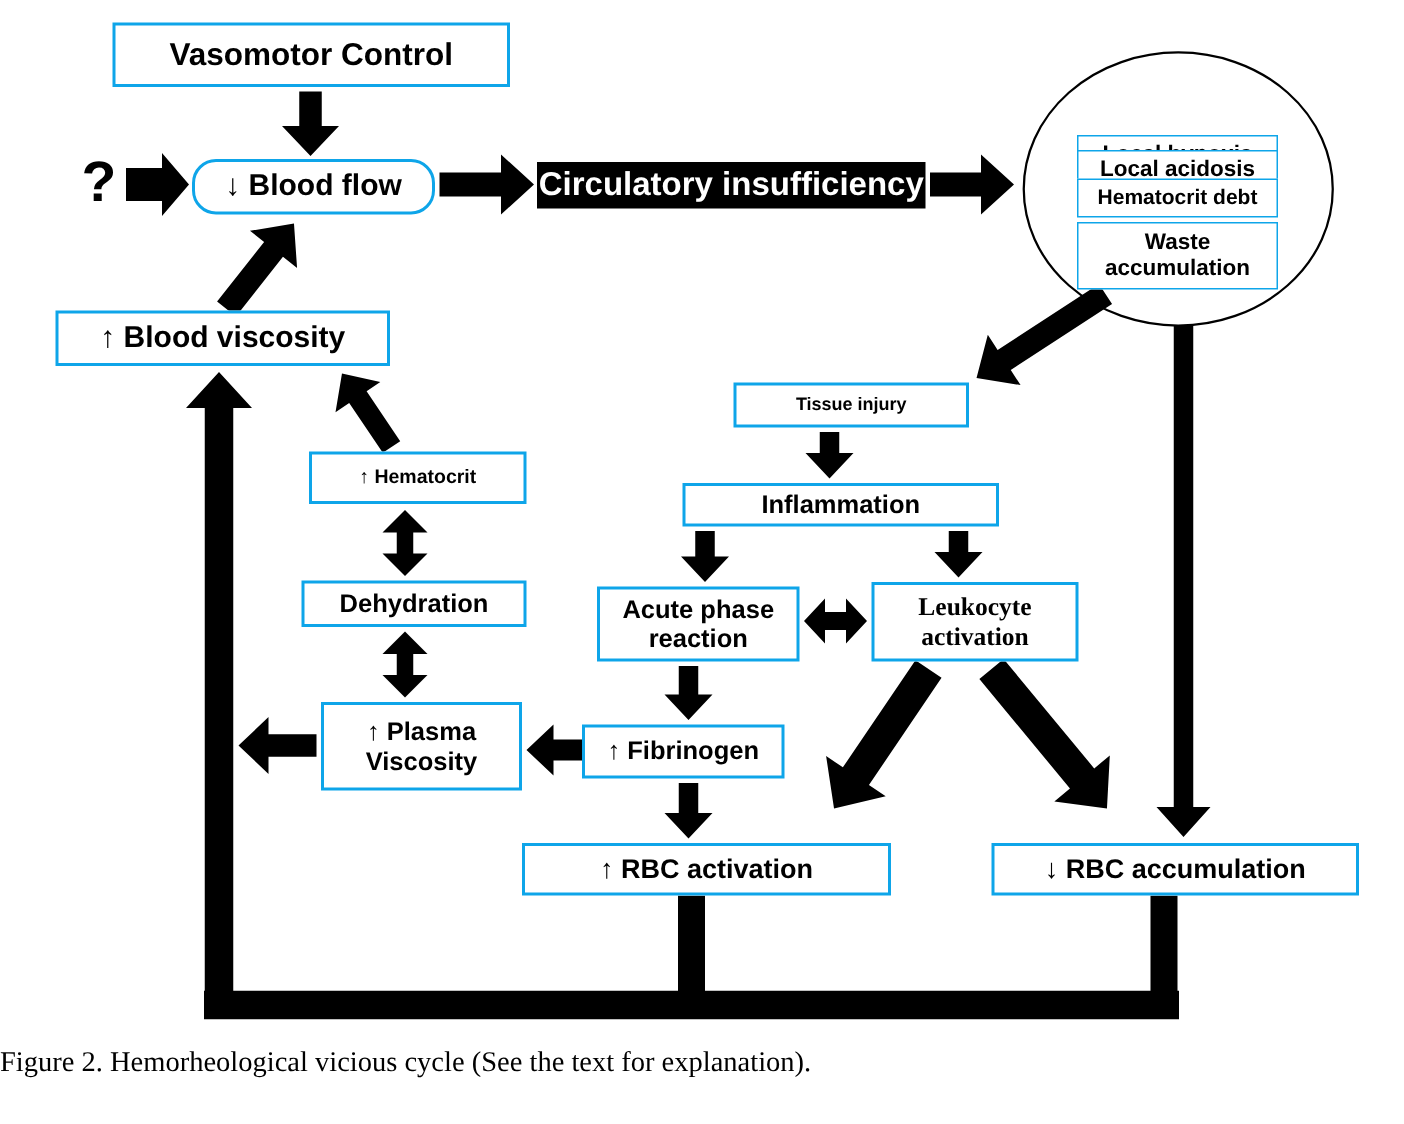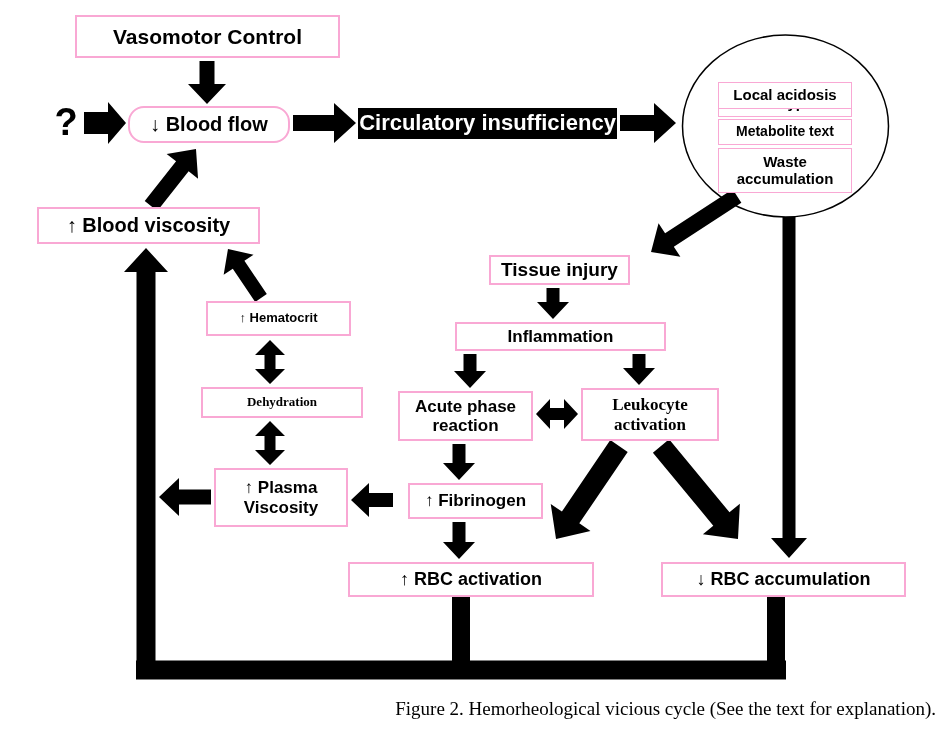--- a/index.html
+++ b/index.html
@@ -1,46 +1,46 @@
 <!DOCTYPE html>
 <html><head>
 <meta charset="utf-8">
 <title>Figure 2</title>
 <style>
   html,body{margin:0;padding:0;background:#ffffff;}
   .stage{position:relative;width:936px;height:749px;background:#fff;font-family:"Liberation Sans",sans-serif;overflow:hidden;}
   .stage svg{position:absolute;left:0;top:0;}
-  .box{position:absolute;box-sizing:border-box;border:2px solid #f9a8d4;background:#fff;color:#000;
+  .box{position:absolute;box-sizing:border-box;border:2px solid #0ea5e9;background:#fff;color:#000;
        display:flex;align-items:center;justify-content:center;text-align:center;
        font-weight:700;white-space:pre-line;line-height:1.12;}
   .inverse{background:#000;color:#fff;border:none;}
   .plain{border:none;background:transparent;}
   .thinb{border-width:1.5px;}
 
   .b-vaso  {left:75px;  top:15px;  width:265px; height:43px; font-size:21px;}
   .b-q     {left:46px;  top:97px;  width:40px;  height:50px; font-size:38px;}
   .b-flow  {left:128px; top:106px; width:162px; height:37px; font-size:20px;border-radius:16px;}
   .b-circ  {left:358px; top:108px; width:259px; height:31px; font-size:22px;}
   .b-hyp   {left:718px; top:58px;  width:134px; height:27px; font-size:15px;margin-top:32px;}
-  .b-acid  {left:718px; top:82px;  width:134px; height:27px; font-size:15px;}
+  .b-acid  {left:718px; top:100px;  width:134px; height:27px; font-size:15px;}
   .b-met   {left:718px; top:119px; width:134px; height:26px; font-size:14px;}
   .b-waste {left:718px; top:148px; width:134px; height:45px; font-size:15px;}
   .b-visc  {left:37px;  top:207px; width:223px; height:37px; font-size:20px;}
-  .b-tissue{left:489px; top:255px; width:141px; height:30px; font-size:19px;}
+  .b-tissue{left:489px; top:255px; width:157px; height:30px; font-size:12px;}
   .b-infl  {left:455px; top:322px; width:211px; height:29px; font-size:17px;}
   .b-hema  {left:206px; top:301px; width:145px; height:35px; font-size:13px;}
-  .b-dehy  {left:201px; top:387px; width:162px; height:31px; font-size:13px;font-family:Liberation Serif, serif;}
+  .b-dehy  {left:201px; top:387px; width:150px; height:31px; font-size:17px;}
   .b-acute {left:398px; top:391px; width:135px; height:50px; font-size:17px;}
   .b-leuko {left:581px; top:388px; width:138px; height:53px; font-size:17px;font-family:Liberation Serif, serif;}
   .b-plasma{left:214px; top:468px; width:134px; height:59px; font-size:17px;}
-  .b-fibr  {left:408px; top:483px; width:135px; height:36px; font-size:17px;}
+  .b-fibr  {left:388px; top:483px; width:135px; height:36px; font-size:17px;}
   .b-rbca  {left:348px; top:562px; width:246px; height:35px; font-size:18px;}
   .b-rbcd  {left:661px; top:562px; width:245px; height:35px; font-size:18px;}
 
-  .caption{position:absolute;left:0;top:698px;width:936px;text-align:right;
+  .caption{position:absolute;left:0;top:698px;width:936px;text-align:left;
            font-family:"Liberation Serif",serif;font-size:19px;color:#000;font-weight:400;}
 </style>
 </head>
 <body>
 
 <div class="stage">
 
   <svg width="936" height="749" viewBox="0 0 936 749">
     <ellipse cx="785.5" cy="126" rx="103" ry="91" fill="#ffffff" stroke="#000000" stroke-width="1.5"></ellipse>
     <g id="arrows">
@@ -71,21 +71,21 @@
       </g>
   </svg>
 
   <div class="box b-vaso">Vasomotor Control</div>
   <div class="box plain b-q">?</div>
   <div class="box b-flow">↓ Blood flow</div>
   <div class="box inverse b-circ">Circulatory insufficiency</div>
 
   <div class="box thinb b-hyp">Local hypoxia</div>
   <div class="box thinb b-acid">Local acidosis</div>
-  <div class="box thinb b-met">Metabolite text</div>
+  <div class="box thinb b-met">Hematocrit debt</div>
   <div class="box thinb b-waste">Waste
 accumulation</div>
 
   <div class="box b-visc">↑ Blood viscosity</div>
   <div class="box b-tissue">Tissue injury</div>
   <div class="box b-infl">Inflammation</div>
   <div class="box b-hema">↑ Hematocrit</div>
   <div class="box b-dehy">Dehydration</div>
   <div class="box b-acute">Acute phase
 reaction</div>

